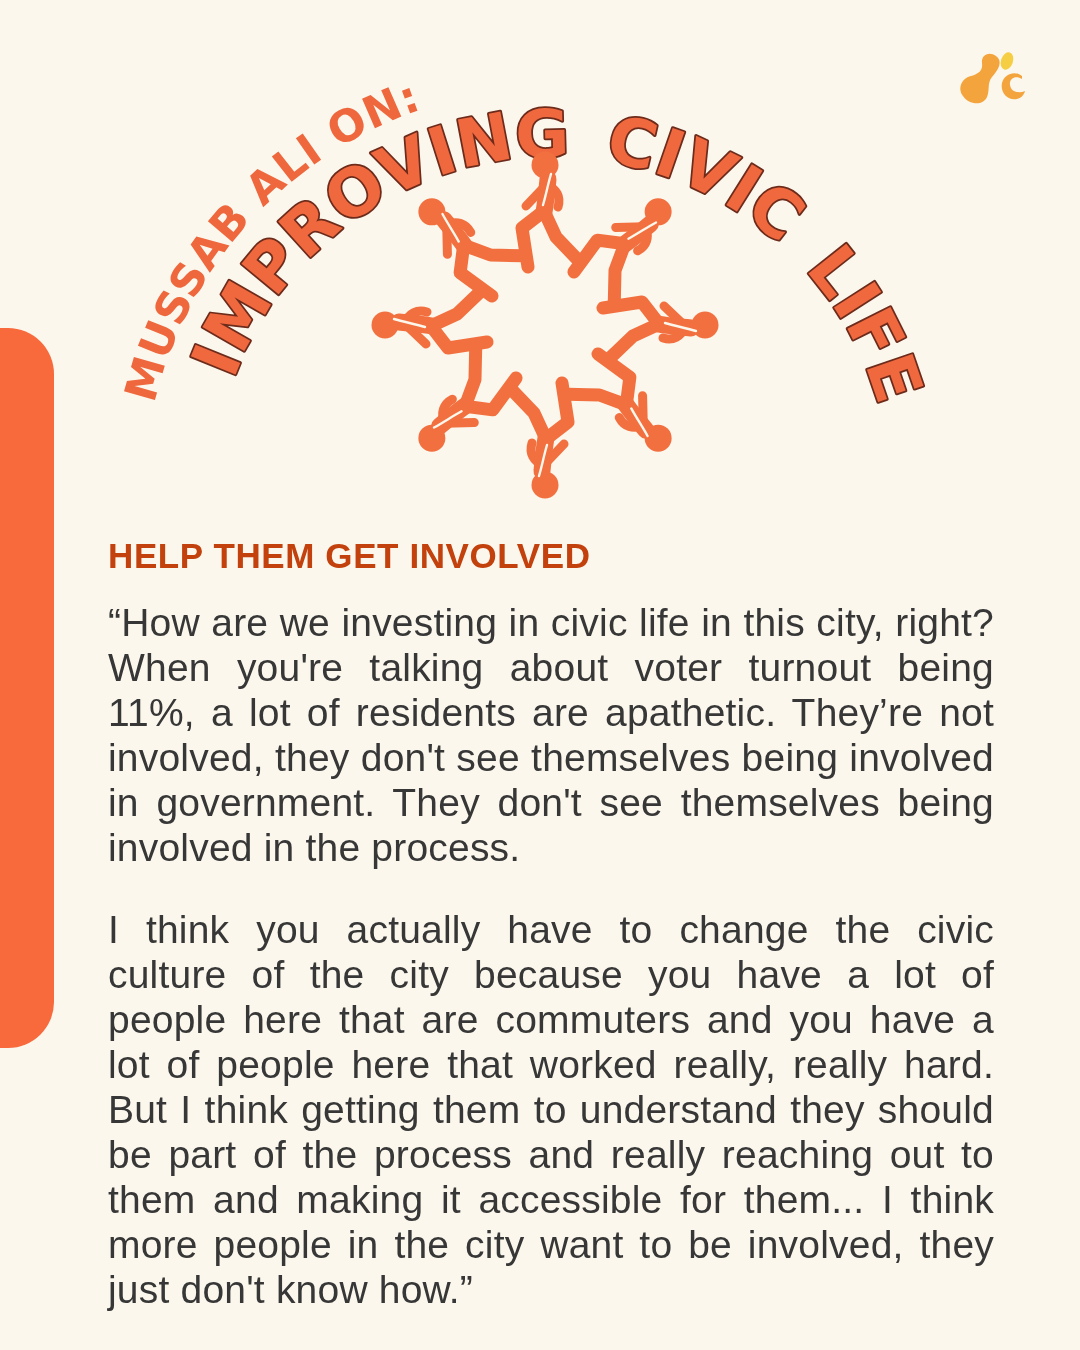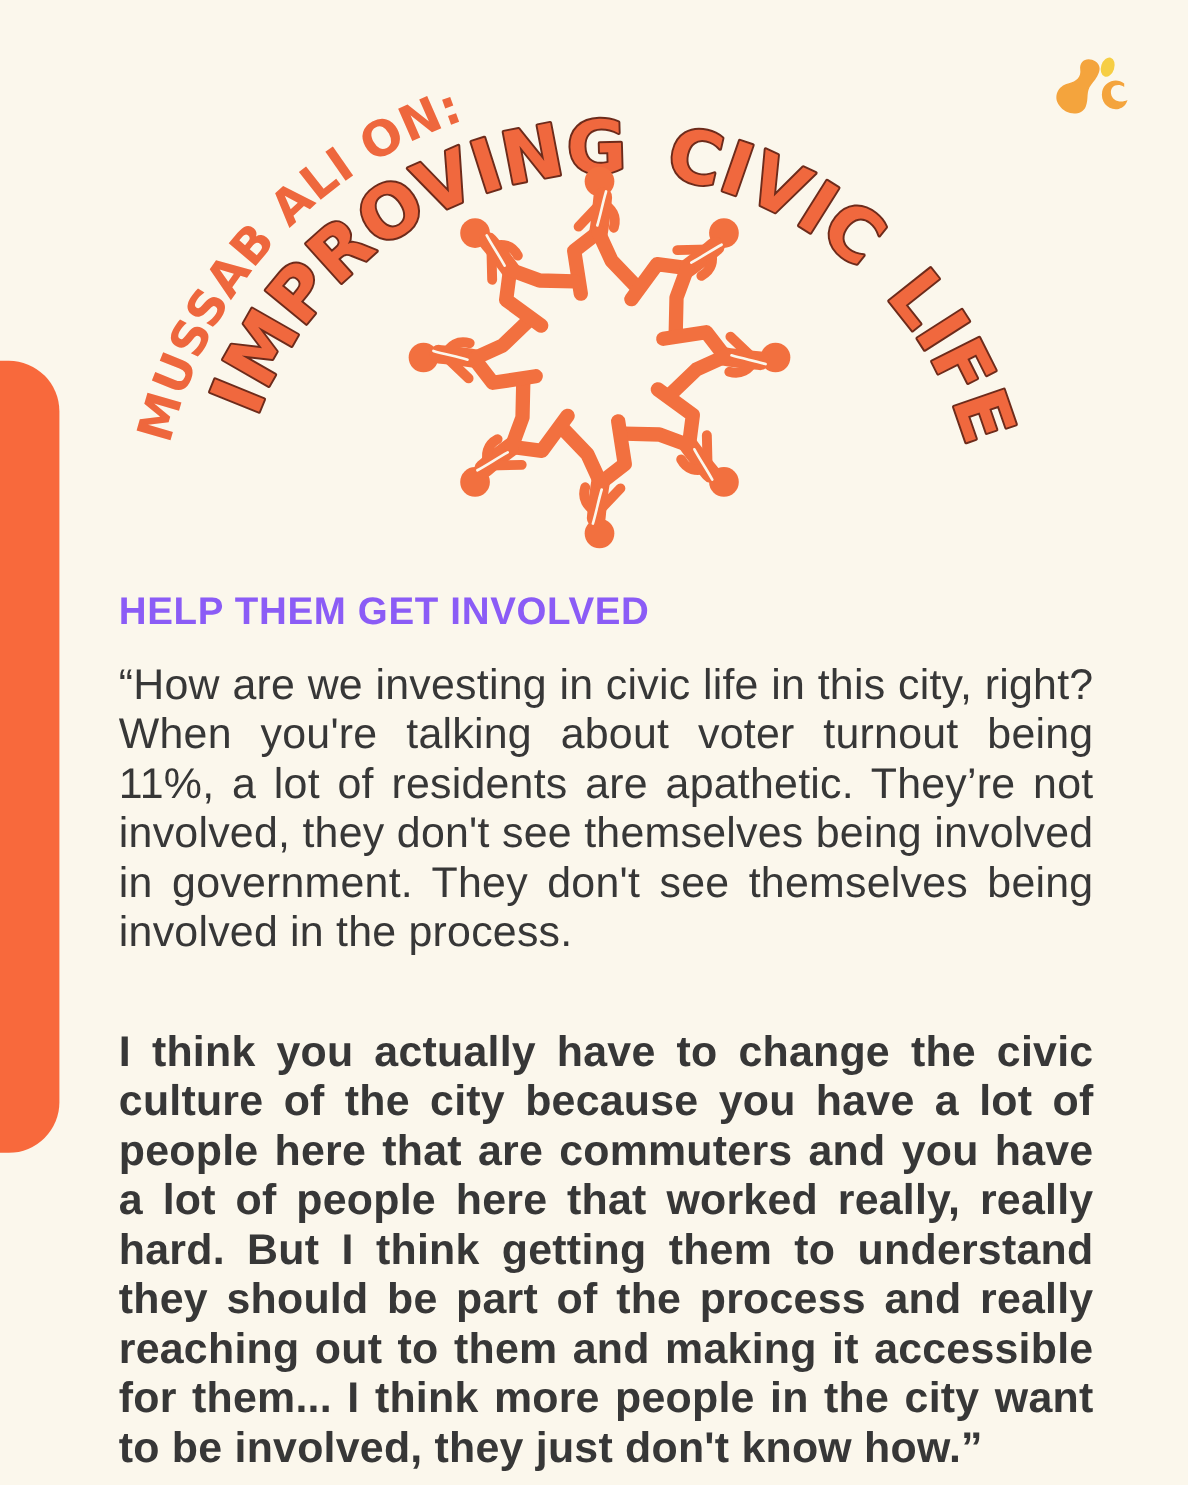--- a/index.html
+++ b/index.html
@@ -72,31 +72,31 @@
   .content {
     position: absolute;
     left: 108px;
     top: 536px;
     width: 886px;
   }
   .content h1 {
     font-size: 35px;
     font-weight: 700;
     letter-spacing: 0.6px;
-    color: #8b5cf6;
+    color: #c2410c;
   }
   .content p {
     margin-top: 24px;
     font-size: 39px;
     line-height: 45px;
     letter-spacing: 0.2px;
     color: #373737;
     text-align: justify;
   }
-  .content p + p { margin-top: 64px; font-weight: bold; }
+  .content p + p { margin-top: 37px; }
 </style>
 </head>
 <body>
 
 <div class="canvas">
 
   <div class="side-tab"></div>
 
   <svg class="header-art" viewBox="0 0 1080 620" aria-hidden="true">
     <defs>

